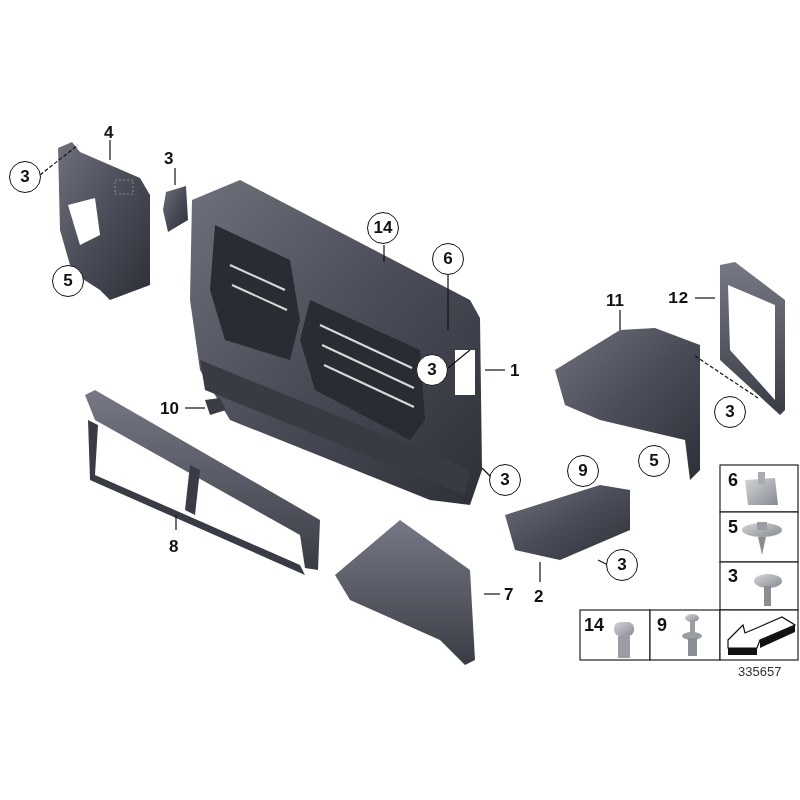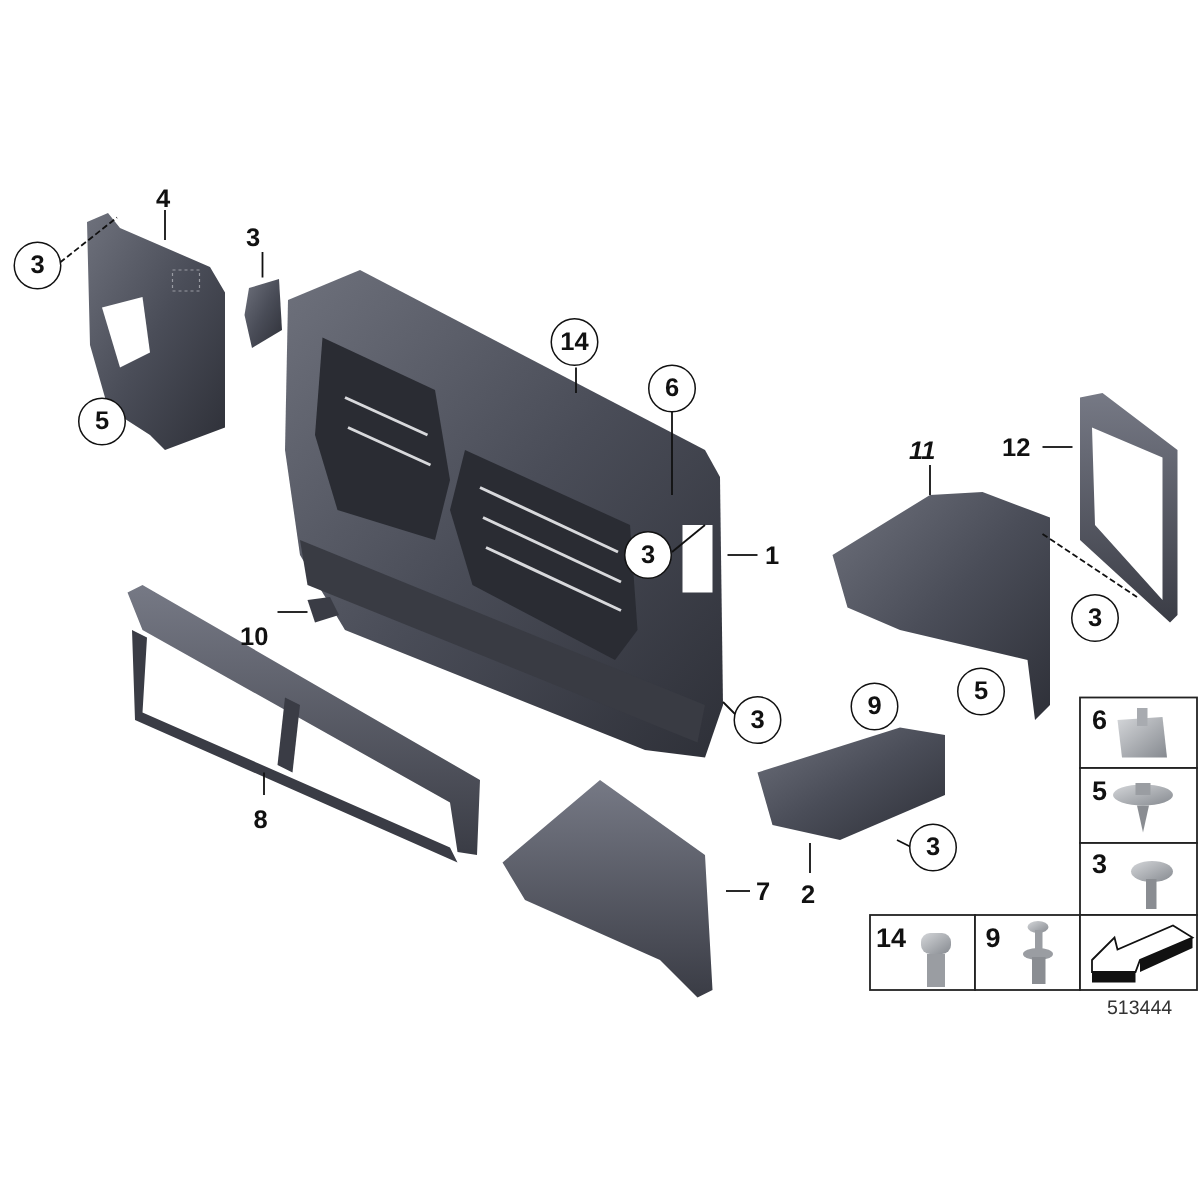--- a/index.html
+++ b/index.html
@@ -129,31 +129,31 @@
 </svg>
 
 <div class="circ" style="left:9px;top:161px;">3</div>
 <div class="lbl" style="left:104px;top:124px;">4</div>
 <div class="lbl" style="left:164px;top:150px;">3</div>
 <div class="circ" style="left:52px;top:265px;">5</div>
 <div class="circ" style="left:367px;top:212px;">14</div>
 <div class="circ" style="left:432px;top:243px;">6</div>
 <div class="circ" style="left:416px;top:354px;">3</div>
 <div class="lbl" style="left:510px;top:362px;">1</div>
-<div class="lbl" style="left:160px;top:416px;text-align:right;">10</div>
+<div class="lbl" style="left:160px;top:400px;text-align:right;">10</div>
 <div class="circ" style="left:489px;top:464px;">3</div>
 <div class="lbl" style="left:169px;top:538px;">8</div>
 <div class="lbl" style="left:504px;top:586px;">7</div>
 <div class="lbl" style="left:534px;top:588px;">2</div>
 <div class="circ" style="left:567px;top:455px;">9</div>
 <div class="circ" style="left:606px;top:549px;">3</div>
-<div class="lbl" style="left:606px;top:292px;font-style:italic;">11</div>
-<div class="lbl" style="left:668px;top:290px;">12</div>
+<div class="lbl" style="left:606px;top:292px;">11</div>
+<div class="lbl" style="left:668px;top:290px;font-family:Liberation Mono, monospace;">12</div>
 <div class="circ" style="left:714px;top:396px;">3</div>
 <div class="circ" style="left:638px;top:445px;">5</div>
 
 <div class="lbl" style="left:728px;top:471px;font-size:18px;">6</div>
 <div class="lbl" style="left:728px;top:518px;font-size:18px;">5</div>
 <div class="lbl" style="left:728px;top:567px;font-size:18px;">3</div>
 <div class="lbl" style="left:584px;top:616px;font-size:18px;">14</div>
 <div class="lbl" style="left:657px;top:616px;font-size:18px;">9</div>
 
-<div class="refno" style="left:738px;top:664px;">513444</div>
+<div class="refno" style="left:738px;top:664px;">335657</div>
 
 </body></html>

